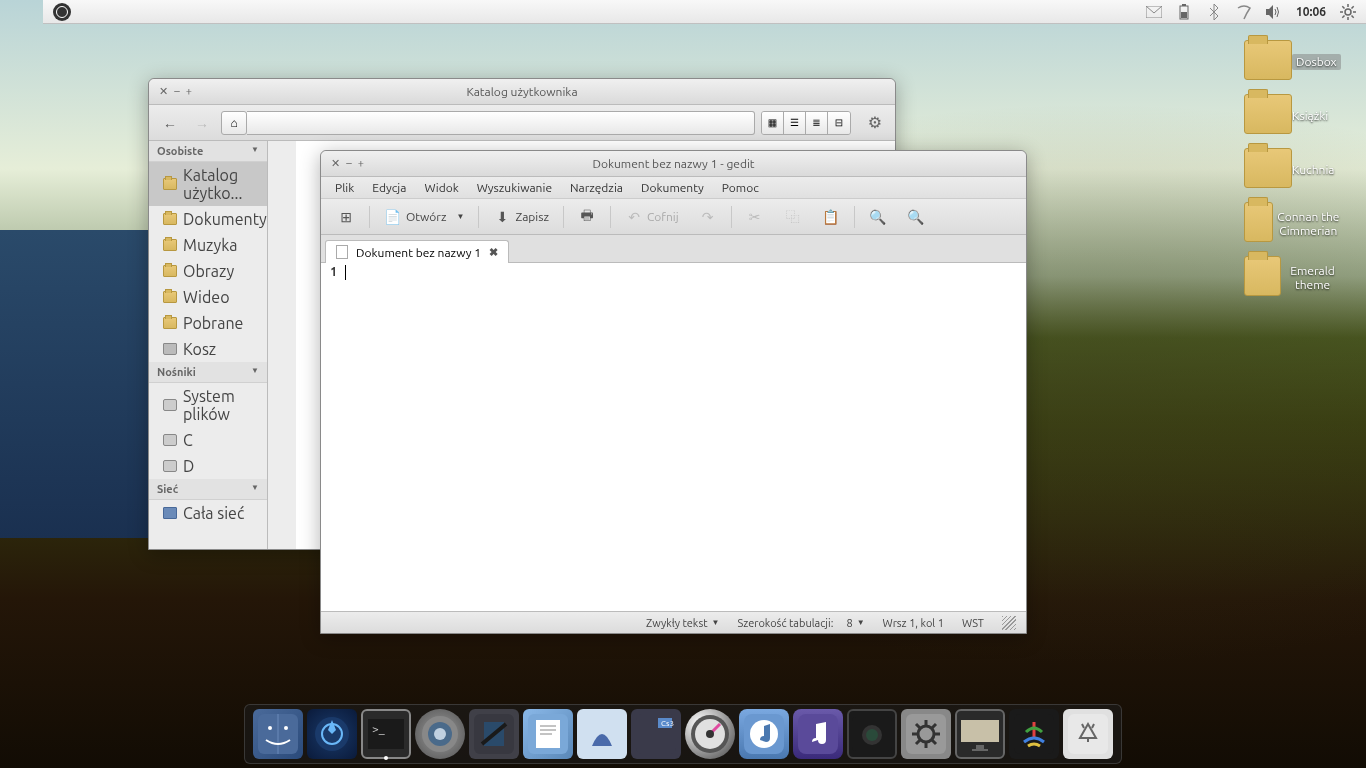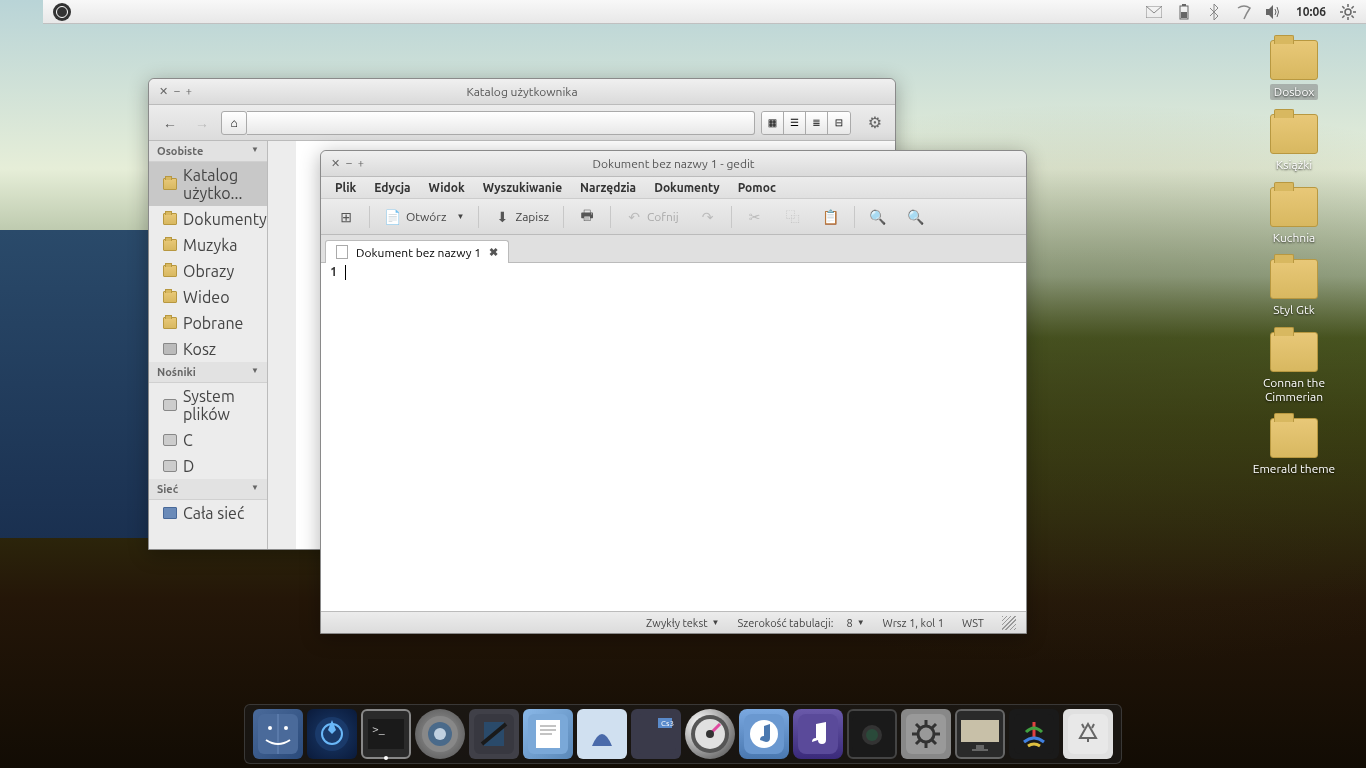--- a/index.html
+++ b/index.html
@@ -10,21 +10,21 @@
 .top-panel { position: absolute; top: 0; left: 0; right: 0; height: 24px; background: linear-gradient(to bottom, #f8f8f8, #e8e8e8); border-bottom: 1px solid #c0c0c0; display: flex; align-items: center; z-index: 1000; margin-left: 43px; }
 .panel-left { display: flex; align-items: center; }
 .ubuntu-button { width: 38px; height: 24px; display: flex; align-items: center; justify-content: center; }
 .ubuntu-circle { width: 18px; height: 18px; border-radius: 50%; background: #333; display: flex; align-items: center; justify-content: center; position: relative; }
 .ubuntu-circle::before { content: ""; width: 10px; height: 10px; border: 1.5px solid #fff; border-radius: 50%; }
 .panel-right { margin-left: auto; display: flex; align-items: center; gap: 14px; padding-right: 10px; color: #555; }
 .panel-icon { width: 16px; height: 16px; display: flex; align-items: center; justify-content: center; }
 .panel-time { font-size: 12px; color: #333; font-weight: bold; }
 
 .desktop-folders { position: absolute; right: 22px; top: 40px; display: flex; flex-direction: column; gap: 14px; z-index: 5; }
-.desktop-folder { display: flex; flex-direction: column; align-items: center; width: 100px; }
+.desktop-folder { display: flex; flex-direction: row; align-items: center; width: 100px; }
 .folder-icon { width: 48px; height: 40px; background: linear-gradient(to bottom, #e8c878 0%, #d8b860 100%); border-radius: 3px; position: relative; border: 1px solid #b89840; }
 .folder-icon::before { content: ""; position: absolute; top: -6px; left: 3px; width: 18px; height: 8px; background: #d8b860; border-radius: 2px 2px 0 0; border: 1px solid #b89840; border-bottom: none; }
 .folder-label { color: #fff; font-size: 12px; text-align: center; text-shadow: 0 1px 2px rgba(0,0,0,0.8); margin-top: 4px; line-height: 1.2; }
 .folder-label.sel { background: rgba(128,128,128,0.5); padding: 1px 4px; border-radius: 2px; }
 
 .window { position: absolute; background: #ededed; border: 1px solid #8a8a8a; border-radius: 6px 6px 0 0; box-shadow: 0 4px 20px rgba(0,0,0,0.3); }
 .titlebar { height: 26px; background: linear-gradient(to bottom, #f0f0f0, #dadada); border-radius: 6px 6px 0 0; display: flex; align-items: center; border-bottom: 1px solid #bbb; position: relative; }
 .win-controls { display: flex; gap: 6px; padding-left: 10px; color: #666; font-size: 11px; }
 .win-btn { cursor: pointer; }
 .win-title { position: absolute; left: 0; right: 0; text-align: center; font-size: 12px; color: #555; pointer-events: none; }
@@ -49,21 +49,21 @@
 .sb-item-icon.trash { background: #bbb; border-color: #888; border-radius: 1px 1px 2px 2px; }
 .sb-item-icon.trash::before { display: none; }
 .sb-item-icon.disk { background: #ccc; border-color: #888; border-radius: 2px; }
 .sb-item-icon.disk::before { display: none; }
 .sb-item-icon.net { background: #6a8ab8; border-color: #486898; }
 .sb-item-icon.net::before { display: none; }
 .fm-content { position: absolute; left: 147px; right: 0; top: 62px; bottom: 0; background: #fff; }
 
 .gedit-window { left: 320px; top: 150px; width: 707px; height: 484px; z-index: 20; }
 .menubar { height: 22px; background: linear-gradient(to bottom, #ececec, #e0e0e0); border-bottom: 1px solid #ccc; display: flex; align-items: center; padding: 0 6px; gap: 2px; }
-.menu-item { padding: 2px 8px; font-size: 12px; color: #333; font-weight: bold; }
+.menu-item { padding: 2px 8px; font-size: 12px; color: #333; }
 .gedit-toolbar { height: 36px; background: linear-gradient(to bottom, #ececec, #dcdcdc); border-bottom: 1px solid #bbb; display: flex; align-items: center; padding: 0 10px; gap: 8px; }
 .tb-btn { display: flex; align-items: center; gap: 4px; padding: 3px 6px; font-size: 12px; color: #444; }
 .tb-btn.disabled { color: #aaa; }
 .tb-icon { width: 18px; height: 18px; display: flex; align-items: center; justify-content: center; font-size: 14px; color: #555; }
 .tb-sep { width: 1px; height: 22px; background: #c8c8c8; }
 .tabbar { height: 28px; background: #e0e0e0; display: flex; align-items: flex-end; padding-left: 4px; border-bottom: 1px solid #bbb; }
 .tab { background: #fff; border: 1px solid #bbb; border-bottom: none; padding: 4px 10px; font-size: 12px; display: flex; align-items: center; gap: 8px; border-radius: 3px 3px 0 0; position: relative; top: 1px; }
 .tab-icon { width: 12px; height: 14px; border: 1px solid #aaa; background: #fff; }
 .tab-close { font-size: 11px; color: #555; cursor: pointer; font-weight: bold; }
 .editor-area { position: absolute; left: 0; right: 0; top: 112px; bottom: 22px; background: #fff; display: flex; }
@@ -156,24 +156,20 @@
     <div class="desktop-folder">
       <div class="folder-icon"></div>
       <div class="folder-label">Książki</div>
     </div>
     <div class="desktop-folder">
       <div class="folder-icon"></div>
       <div class="folder-label">Kuchnia</div>
     </div>
     <div class="desktop-folder">
       <div class="folder-icon"></div>
-      <div class="folder-label">Styl Gtk</div>
-    </div>
-    <div class="desktop-folder">
-      <div class="folder-icon"></div>
       <div class="folder-label">Connan the Cimmerian</div>
     </div>
     <div class="desktop-folder">
       <div class="folder-icon"></div>
       <div class="folder-label">Emerald theme</div>
     </div>
   </div>
 
 <div class="window fm-window">
   <div class="titlebar">

